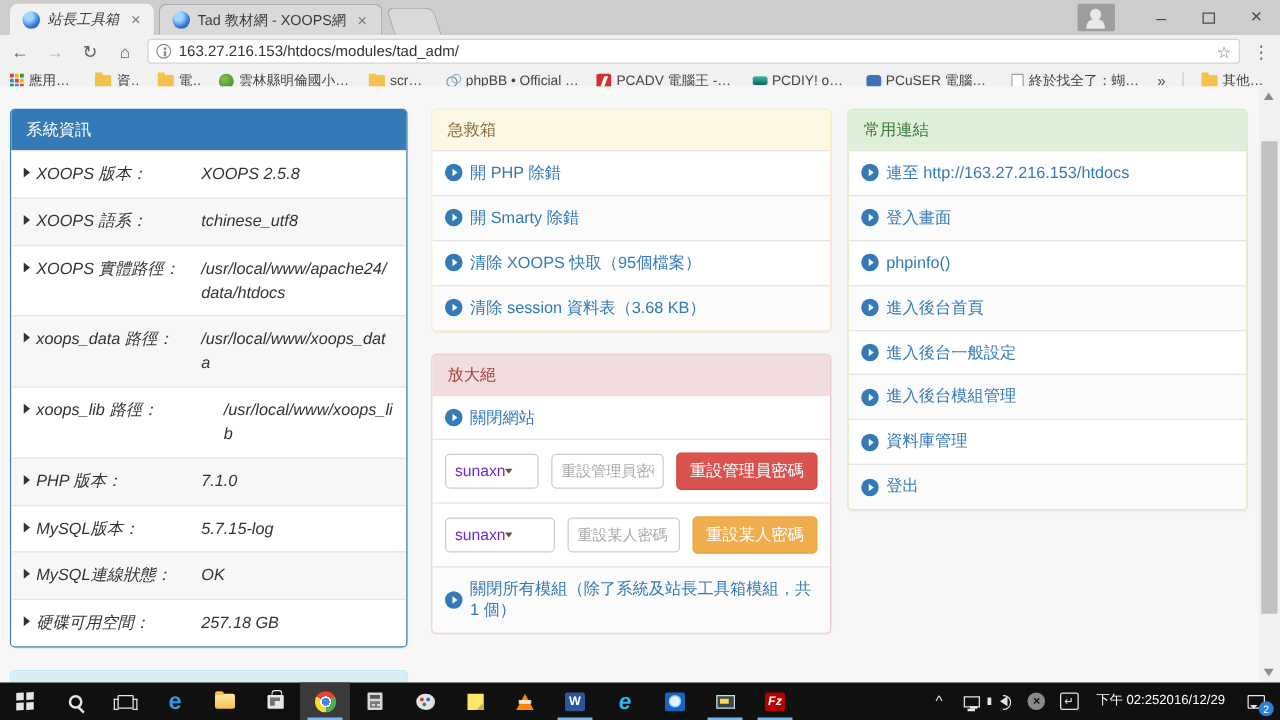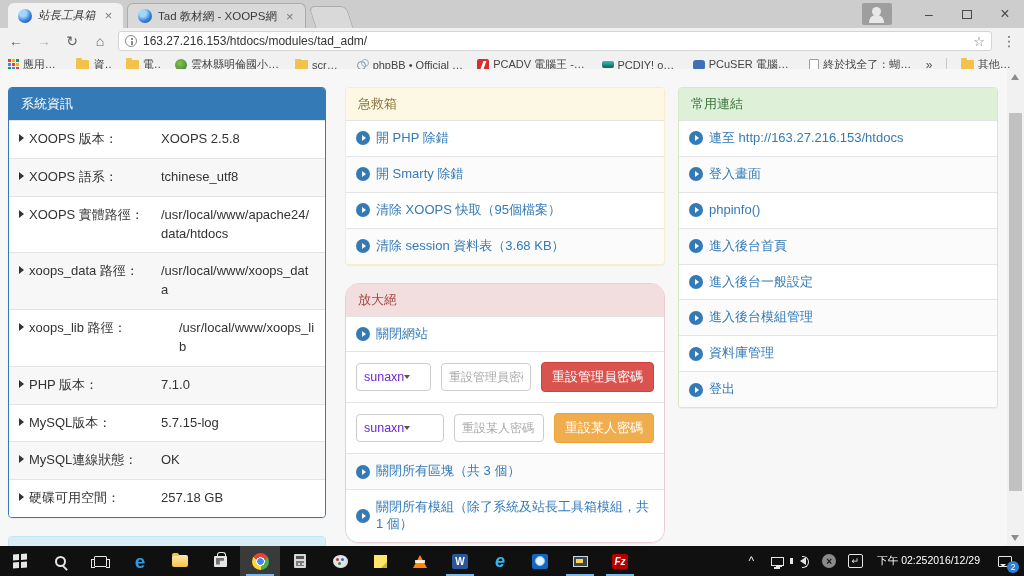--- a/index.html
+++ b/index.html
@@ -61,25 +61,25 @@
 
   
   .content { position:absolute; top:69px; left:0; right:17px; bottom:30px; background:#f7f7f7; overflow:hidden; }
   .cols { display:flex; padding:18px 0 0 8px; }
   .col1 { width:318px; } .col2 { width:320px; margin-left:19px; } .col3 { width:320px; margin-left:13px; }
 
   .panel { background:#fff; border:1px solid #ddd; border-radius:4px; overflow:hidden; box-shadow:0 1px 1px rgba(0,0,0,.05); margin-bottom:18px; }
   .panel-heading { padding:7px 12px; font-size:13px; }
   .panel.primary { border-color:#337ab7; } .panel.primary .panel-heading { background:#337ab7; color:#fff; }
   .panel.warning { border-color:#faebcc; } .panel.warning .panel-heading { background:#fcf8e3; color:#8a6d3b; }
-  .panel.danger  { border-color:#ebccd1;border-radius:14px; } .panel.danger  .panel-heading { background:#f2dede; color:#a94442; }
+  .panel.danger  { border-color:#ebccd1; } .panel.danger  .panel-heading { background:#f2dede; color:#a94442; }
   .panel.success { border-color:#d6e9c6; } .panel.success .panel-heading { background:#dff0d8; color:#3c763d; }
   .panel.info    { border-color:#bce8f1; } .panel.info    .panel-heading { background:#d9edf7; color:#31708f; }
 
-  .row-item { border-top:1px solid #e4e4e4; padding:9px 10px; font-size:13px; color:#333; display:flex; background:#fff; }
+  .row-item { border-top:1px solid #e4e4e4; padding:9px 10px; font-size:13px; color:#333; display:flex; background:#fff;font-style:italic; }
   .row-item:nth-child(odd) { background:#f7f7f7; }
   .kv-label { width:132px; flex:0 0 auto; display:flex; }
   .kv-label .txt { line-height:1.45; }
   .kv-value { flex:1; line-height:1.45; word-break:break-all; padding-left:10px; }
   .caret { width:0; height:0; border-left:5px solid #333; border-top:4px solid transparent; border-bottom:4px solid transparent; margin:4px 5px 0 0; flex:0 0 auto; }
 
   .link-row { border-top:1px solid #e4e4e4; padding:9px 10px; font-size:13px; display:flex; align-items:center; gap:6px; background:#fff; }
   .link-row:nth-child(odd) { background:#fbfbfb; }
   .arrow-circle { width:14px; height:14px; border-radius:50%; background:#337ab7; position:relative; flex:0 0 auto; }
   .arrow-circle::after { content:""; position:absolute; left:5.5px; top:4px; border-left:4px solid #fff; border-top:3px solid transparent; border-bottom:3px solid transparent; }
@@ -371,24 +371,20 @@
         <div class="form-row">
           <div class="fake-select">
             <span>sunaxn</span>
             <span class="sel-caret"></span>
           </div>
           <input class="pw-input" placeholder="重設某人密碼" style="">
           <button class="btn orange">重設某人密碼</button>
         </div>
         <div class="link-row">
           <span class="arrow-circle"></span>
-          <a class="link-text">關閉所有區塊（共 3 個）</a>
-        </div>
-        <div class="link-row">
-          <span class="arrow-circle"></span>
           <a class="link-text">關閉所有模組（除了系統及站長工具箱模組，共 1 個）</a>
         </div>
       </div>
     </div>
 
     <div class="col3">
       <div class="panel success">
         <div class="panel-heading">常用連結</div>
         <div class="link-row">
           <span class="arrow-circle"></span>

